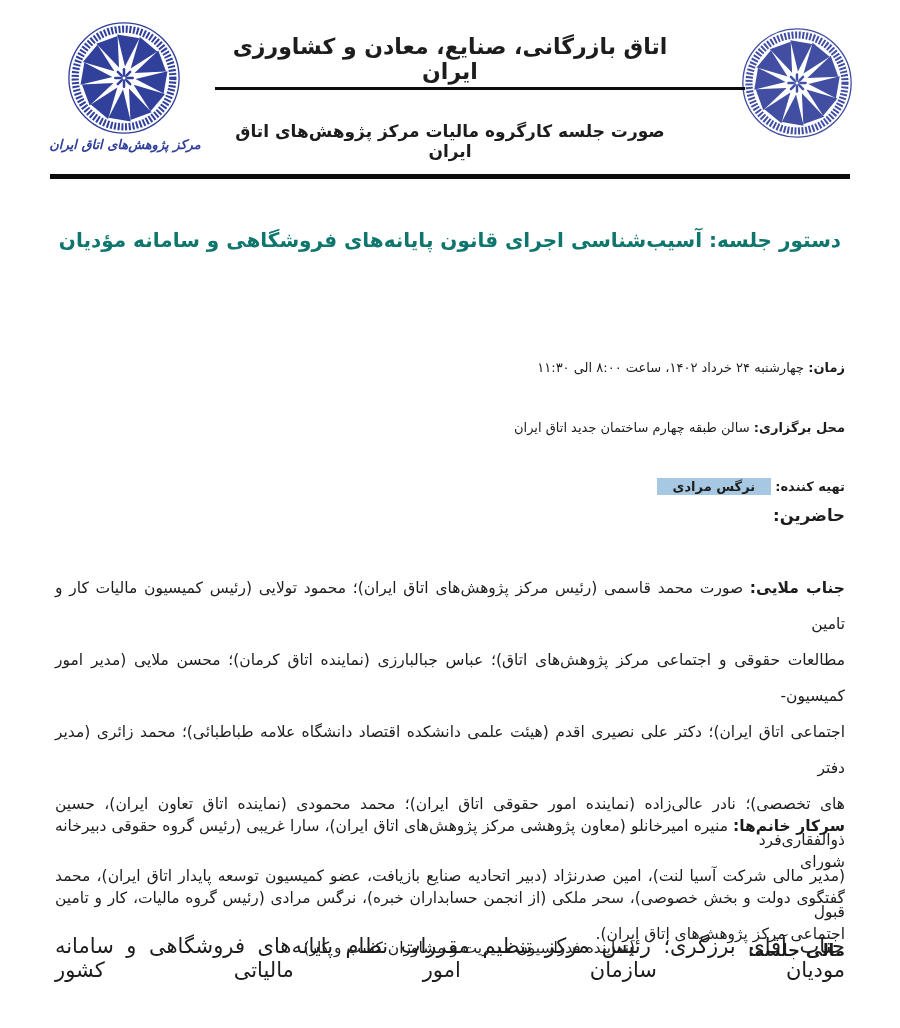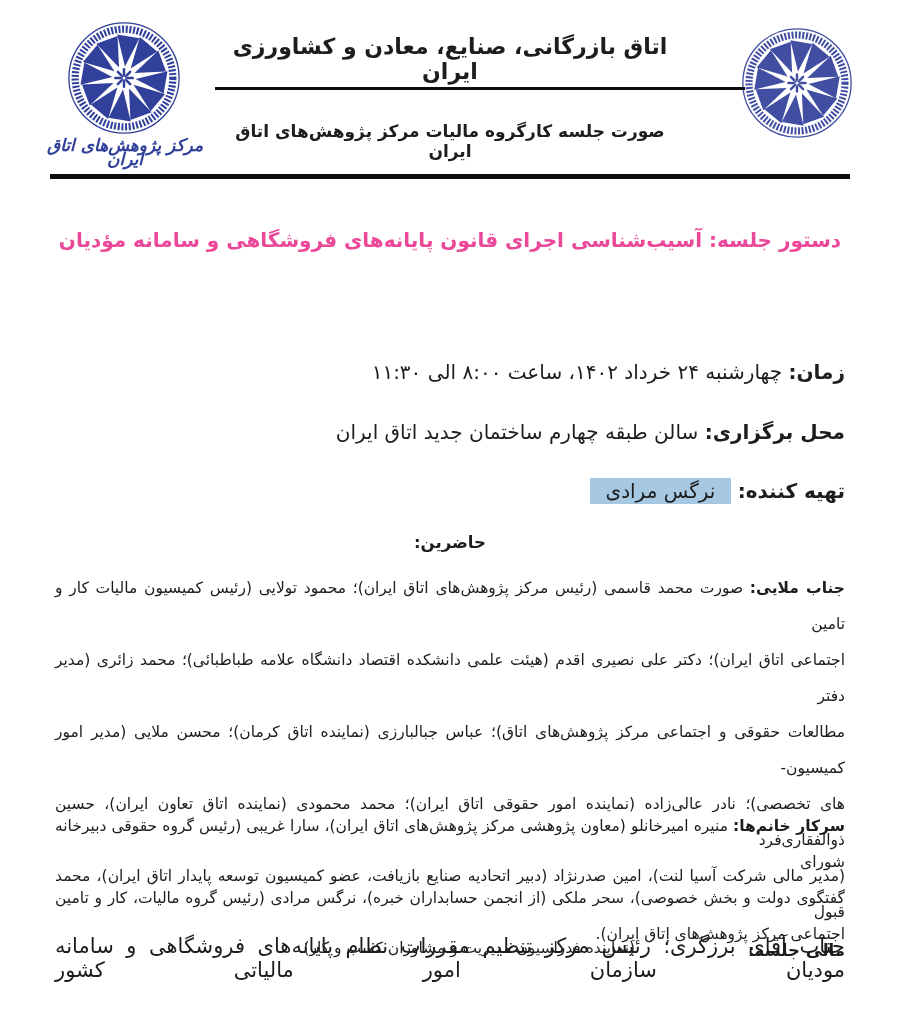--- a/index.html
+++ b/index.html
@@ -8,34 +8,34 @@
     direction:rtl;font-family:"DejaVu Sans",sans-serif;color:#1d1d1d;
   }
   .abs{position:absolute;}
   
   .hdr-org{top:34px;left:215px;right:215px;text-align:center;font-size:22px;font-weight:bold;}
   .hdr-thin-rule{top:87px;left:215px;width:530px;height:3px;background:#0c0c0c;}
   .hdr-doc{top:121px;left:215px;right:215px;text-align:center;font-size:17px;font-weight:bold;}
   .thick-rule{top:174px;left:50px;width:800px;height:5px;background:#0c0c0c;}
   .logo-left{left:66px;top:20px;width:116px;height:116px;}
   .logo-right{left:740px;top:26px;width:114px;height:114px;opacity:.92;}
-  .logo-caption{left:40px;top:138px;width:170px;text-align:center;font-size:17px;font-weight:bold;
+  .logo-caption{left:40px;top:138px;width:170px;text-align:center;font-size:13px;font-weight:bold;
     font-style:italic;line-height:14px;color:#2f3f9c;}
   .logo{color:#31409b;}
   
   .agenda{top:228px;left:50px;right:50px;text-align:center;font-size:20px;font-weight:bold;color:#2b58a8;}
   
-  .meta{right:55px;left:55px;font-size:20px;}
+  .meta{right:55px;left:55px;font-size:13px;}
   .meta-time{top:360px;}
   .meta-venue{top:420px;}
   .meta-prep{top:479px;}
-  .hl{background:#a6c8e2;padding:1px 16px;}
+  .hl{background:#a6c8e2;padding:1px 16px;font-weight:bold;}
   
   .sec-head{right:55px;left:55px;font-size:16.5px;font-weight:bold;text-align:right;}
-  .sec-attendees{top:533px;text-align:center;}
+  .sec-attendees{top:506px;}
   .sec-guest{top:941px;}
   .para{right:55px;left:55px;font-size:15.5px;line-height:36px;}
   .para-men{top:570px;}
   .para-women{top:808px;}
   .jline{text-align:justify;text-align-last:justify;}
   .line-indent{text-align:right;text-align-last:right;padding-left:0;padding-right:210px;}
   .line-right{text-align:right;text-align-last:right;}
   .guest-line{top:934px;right:55px;left:55px;font-size:21px;text-align:justify;text-align-last:justify;}
   b{font-weight:bold;}
 </style>
@@ -89,21 +89,21 @@
     <svg viewBox="-60 -60 120 120" width="114" height="114">
         <use href="#emblem"></use>
       </svg>
   </div>
 
   <div class="abs hdr-org">اتاق بازرگانی، صنایع، معادن و کشاورزی ایران</div>
   <div class="abs hdr-thin-rule"></div>
   <div class="abs hdr-doc">صورت جلسه کارگروه مالیات مرکز پژوهش‌های اتاق ایران</div>
   <div class="abs thick-rule"></div>
 
-  <div class="abs agenda" style="color: #ec4899;">دستور جلسه: آسیب‌شناسی اجرای قانون پایانه‌های فروشگاهی و سامانه مؤدیان</div>
+  <div class="abs agenda" style="color: #0f766e;">دستور جلسه: آسیب‌شناسی اجرای قانون پایانه‌های فروشگاهی و سامانه مؤدیان</div>
 
   <div class="abs meta meta-time">
     <b>زمان:</b>
     <span>چهارشنبه ۲۴ خرداد ۱۴۰۲، ساعت ۸:۰۰ الی ۱۱:۳۰</span>
   </div>
   <div class="abs meta meta-venue">
     <b>محل برگزاری:</b>
     <span>سالن طبقه چهارم ساختمان جدید اتاق ایران</span>
   </div>
   <div class="abs meta meta-prep">
@@ -111,22 +111,22 @@
     <span class="hl" style="background: rgb(166, 200, 226);">نرگس مرادی</span>
   </div>
 
   <div class="abs sec-head sec-attendees">حاضرین:</div>
 
   <div class="abs para para-men">
     <div class="jline">
       <b>جناب ملایی:</b>
       <span>صورت محمد قاسمی (رئیس مرکز پژوهش‌های اتاق ایران)؛ محمود تولایی (رئیس کمیسیون مالیات کار و تامین</span>
     </div>
+    <div class="jline">مطالعات حقوقی و اجتماعی مرکز پژوهش‌های اتاق)؛ عباس جبالبارزی (نماینده اتاق کرمان)؛ محسن ملایی (مدیر امور کمیسیون-</div>
     <div class="jline">اجتماعی اتاق ایران)؛ دکتر علی نصیری اقدم (هیئت علمی دانشکده اقتصاد دانشگاه علامه طباطبائی)؛ محمد زائری (مدیر دفتر</div>
-    <div class="jline">مطالعات حقوقی و اجتماعی مرکز پژوهش‌های اتاق)؛ عباس جبالبارزی (نماینده اتاق کرمان)؛ محسن ملایی (مدیر امور کمیسیون-</div>
     <div class="jline">های تخصصی)؛ نادر عالی‌زاده (نماینده امور حقوقی اتاق ایران)؛ محمد محمودی (نماینده اتاق تعاون ایران)، حسین ذوالفقاری‌فرد</div>
     <div class="jline">(مدیر مالی شرکت آسیا لنت)، امین صدرنژاد (دبیر اتحادیه صنایع بازیافت، عضو کمیسیون توسعه پایدار اتاق ایران)، محمد قبول</div>
     <div class="line-indent">(نماینده فدراسیون مدیریت و مشاوران کسب و کار).</div>
   </div>
 
   <div class="abs para para-women">
     <div class="jline">
       <b>سرکار خانم‌ها:</b>
       <span>منیره امیرخانلو (معاون پژوهشی مرکز پژوهش‌های اتاق ایران)، سارا غریبی (رئیس گروه حقوقی دبیرخانه شورای</span>
     </div>

